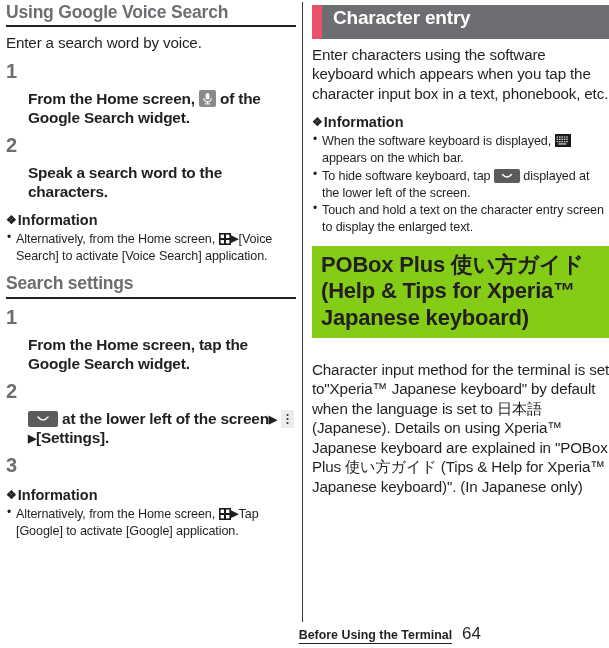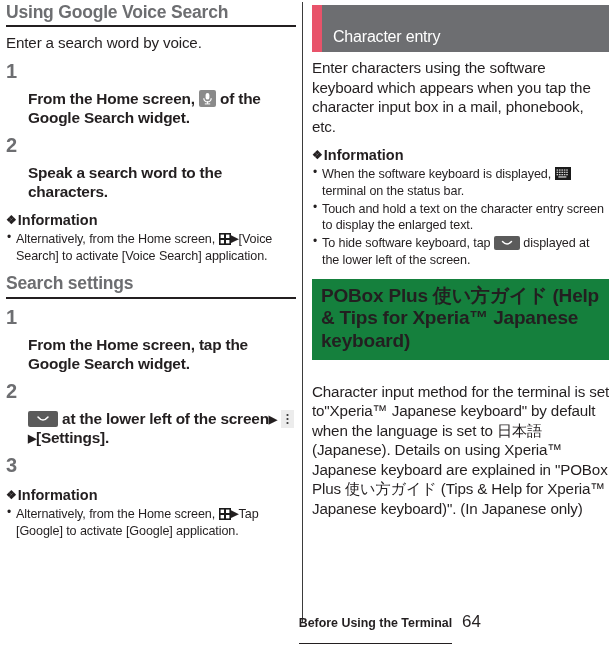--- a/index.html
+++ b/index.html
@@ -60,32 +60,32 @@
     margin: 5px 0 0 0;
     min-height: 34px;
   }
   .banner .accent {
     width: 10px;
     background: #e8536a;
     flex: 0 0 10px;
   }
   .banner .banner-text {
     color: #ffffff;
-    font-size: 16px;
-    font-weight: normal;
-    padding: 23px 8px 6px 11px;
+    font-size: 19px;
+    font-weight: bold;
+    padding: 2px 8px 6px 11px;
     line-height: 1.15;
     letter-spacing: -0.2px;
   }
 
   
   .gray-banner {
-    background: #15803d;
+    background: #84cc16;
     color: #231f20;
-    font-size: 19px;
+    font-size: 22px;
     font-weight: bold;
     line-height: 1.2;
     padding: 6px 8px 7px 9px;
     margin-top: 10px;
     letter-spacing: -0.2px;
   }
 
   p.body {
     font-size: 15.2px;
     line-height: 1.28;
@@ -208,21 +208,21 @@
     bottom: 4px;
     display: flex;
     align-items: baseline;
     gap: 10px;
   }
   .footer .chapter {
     font-size: 12.4px;
     font-weight: bold;
     color: #231f20;
     border-bottom: 1.4px solid #231f20;
-    padding-bottom: 13px;
+    padding-bottom: 1px;
   }
   .footer .pageno {
     font-size: 17px;
     color: #231f20;
   }
 </style>
 </head>
 <body>
 
 <div class="page">
@@ -328,21 +328,21 @@
 
   </div>
 
   <div class="col col-right">
 
     <div class="banner">
       <div class="accent"></div>
       <div class="banner-text">Character entry</div>
     </div>
 
-    <p class="body">Enter characters using the software keyboard which appears when you tap the character input box in a mail, phonebook, etc.</p>
+    <p class="body">Enter characters using the software keyboard which appears when you tap the character input box in a text, phonebook, etc.</p>
 
     <div class="info-head">
       <span class="diamond">❖</span>
       <span>Information</span>
     </div>
     <ul class="info-list">
       <li>
         <span>When the software keyboard is displayed,</span>
         <span class="ico ico-kbd">
           <svg width="16" height="13" viewBox="0 0 16 13">
@@ -360,32 +360,32 @@
               <rect x="11.2" y="4.7" width="1.6" height="1.3"></rect>
               <rect x="1.6" y="7" width="1.6" height="1.3"></rect>
               <rect x="4" y="7" width="1.6" height="1.3"></rect>
               <rect x="6.4" y="7" width="1.6" height="1.3"></rect>
               <rect x="8.8" y="7" width="1.6" height="1.3"></rect>
               <rect x="11.2" y="7" width="1.6" height="1.3"></rect>
               <rect x="3.4" y="9.3" width="8" height="1.3"></rect>
             </g>
           </svg>
         </span>
-        <span>terminal on the status bar.</span>
+        <span>appears on the which bar.</span>
       </li>
-      <li>Touch and hold a text on the character entry screen to display the enlarged text.</li>
       <li>
         <span>To hide software keyboard, tap</span>
         <span class="ico ico-chev-sm">
           <svg width="26" height="14" viewBox="0 0 26 14">
             <path d="M8.5 5.5 Q13 10.5 17.5 5.5" fill="none" stroke="#fff" stroke-width="1.4" stroke-linecap="round"></path>
           </svg>
         </span>
         <span>displayed at the lower left of the screen.</span>
       </li>
+      <li>Touch and hold a text on the character entry screen to display the enlarged text.</li>
     </ul>
 
     <div class="gray-banner">POBox Plus 使い方ガイド (Help &amp; Tips for Xperia™ Japanese keyboard)</div>
 
     <p class="body tight">Character input method for the terminal is set to"Xperia™ Japanese keyboard" by default when the language is set to 日本語 (Japanese). Details on using Xperia™ Japanese keyboard are explained in "POBox Plus 使い方ガイド (Tips &amp; Help for Xperia™ Japanese keyboard)". (In Japanese only)</p>
 
   </div>
 
   <div class="footer">
     <span class="chapter">Before Using the Terminal</span>

